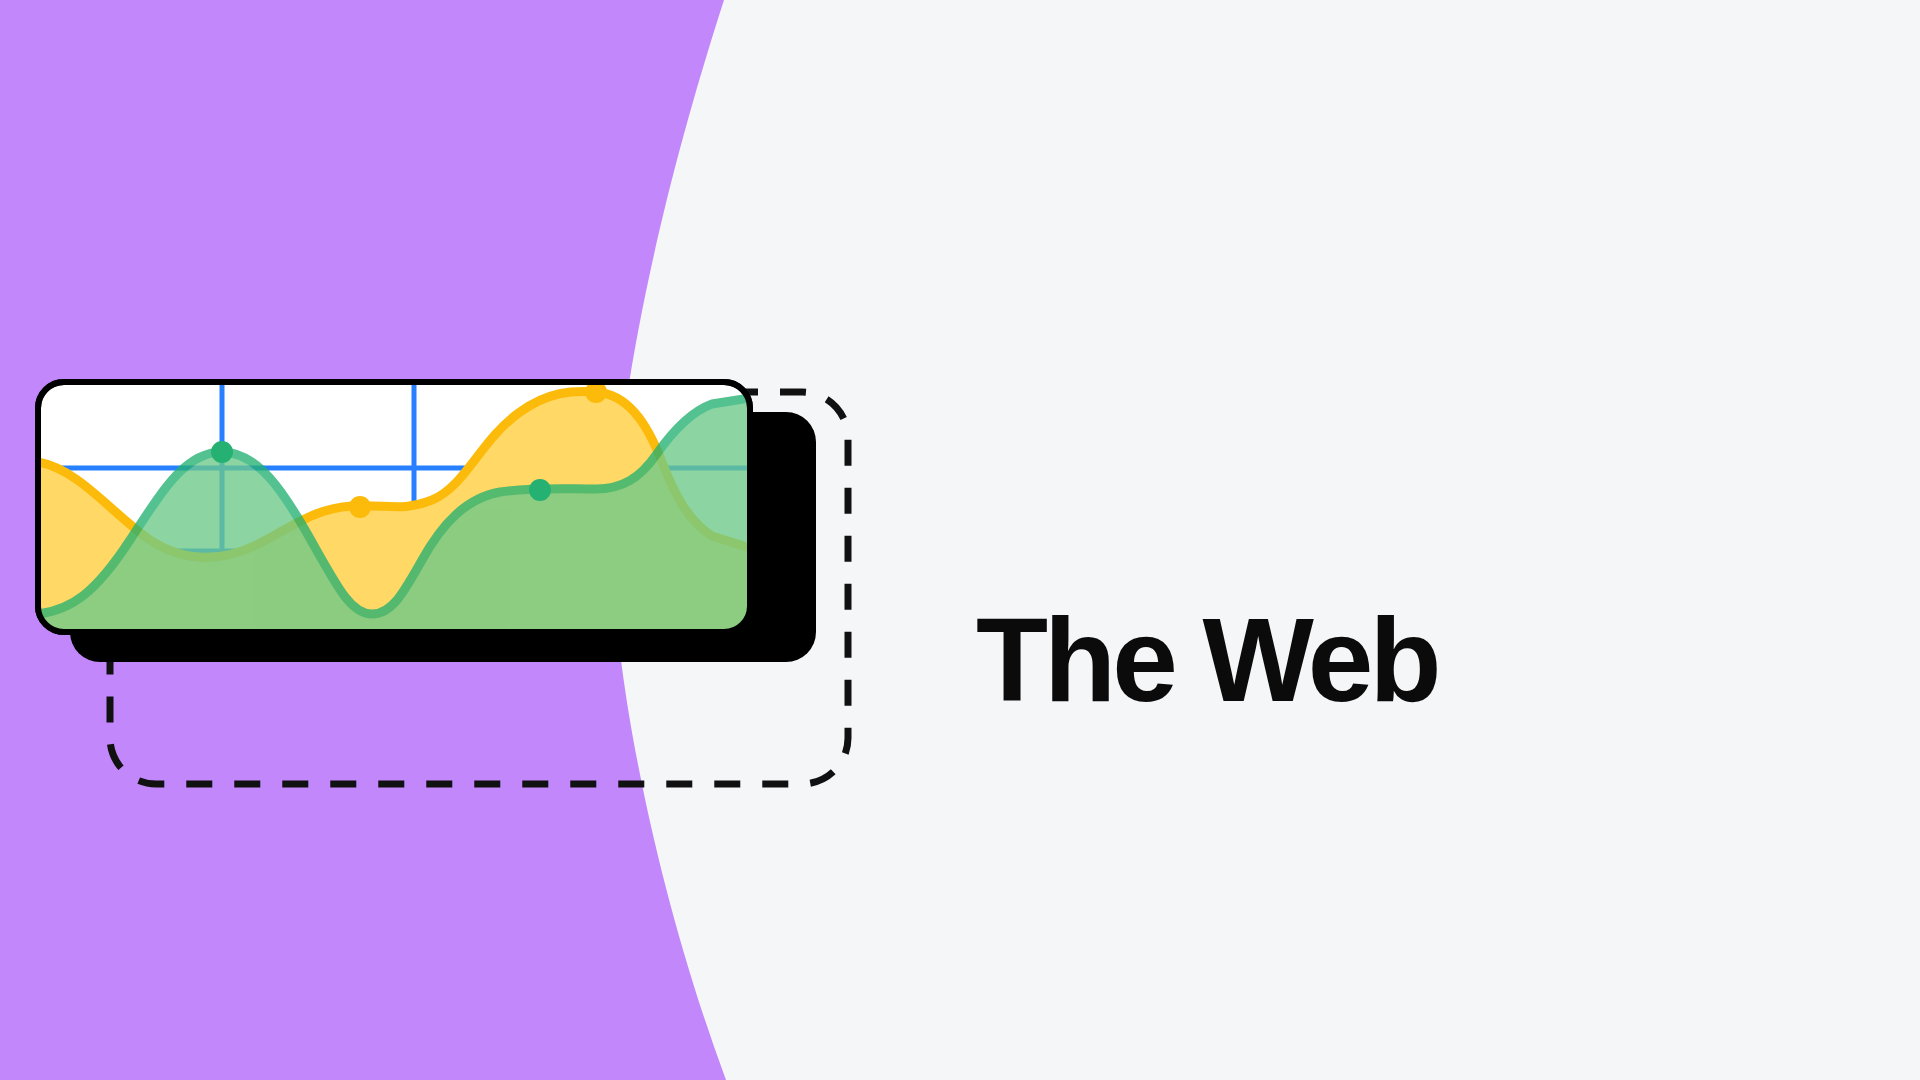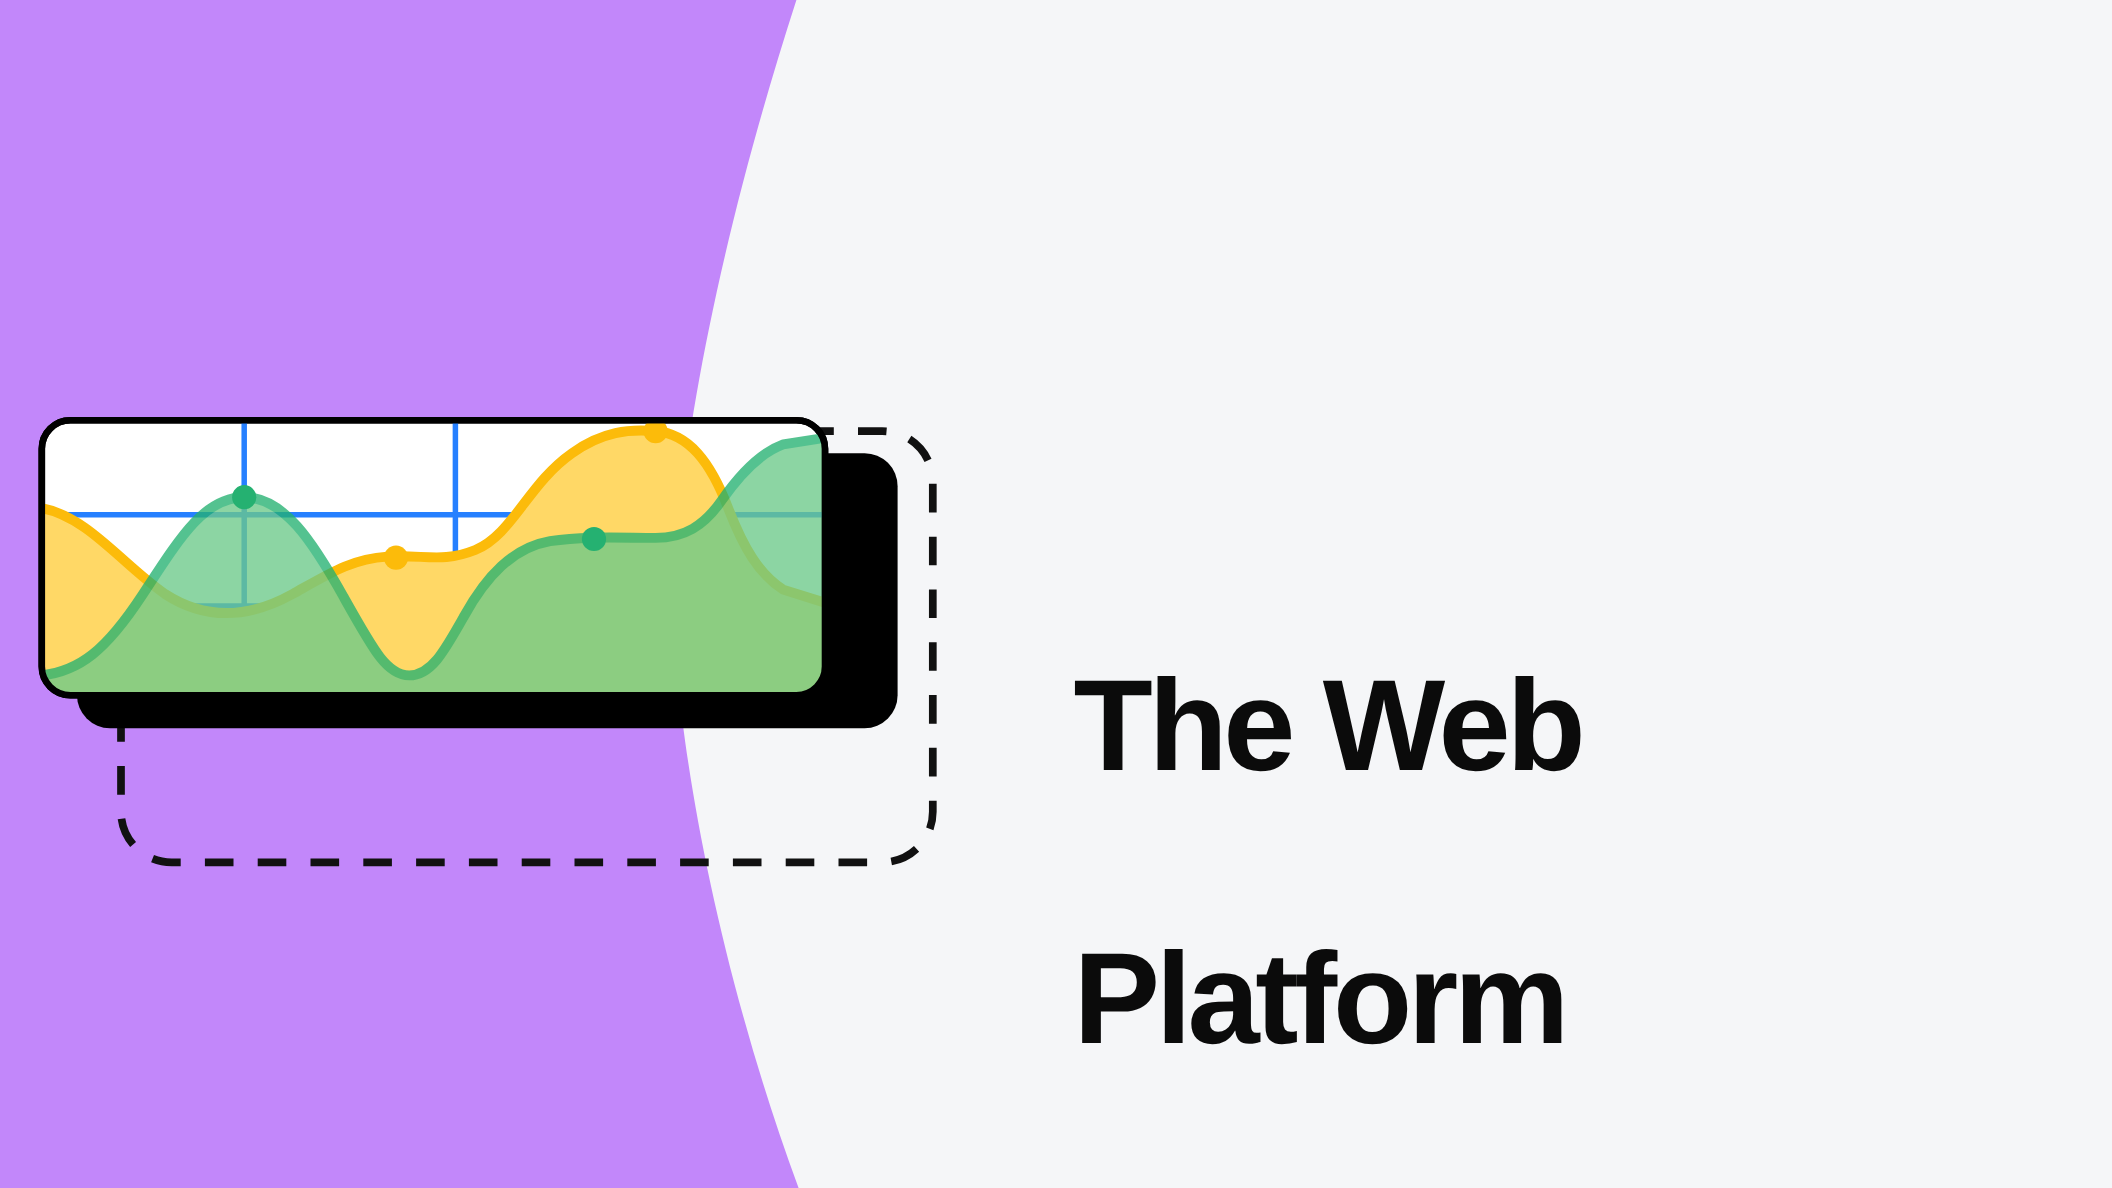--- a/index.html
+++ b/index.html
@@ -118,17 +118,16 @@
           <circle cx="596" cy="392" r="11" fill="#fcbb0a"></circle>
         </g>
       </g>
 
       <rect x="38" y="382" width="712" height="250" rx="26" ry="26" fill="none" stroke="#000000" stroke-width="6"></rect>
     </g>
   </svg>
 
   <h1 class="headline">
     <span class="line">The Web</span>
-    <span class="line">Platform</span>
     
   </h1>
 
 </div>
 
 </body></html>

